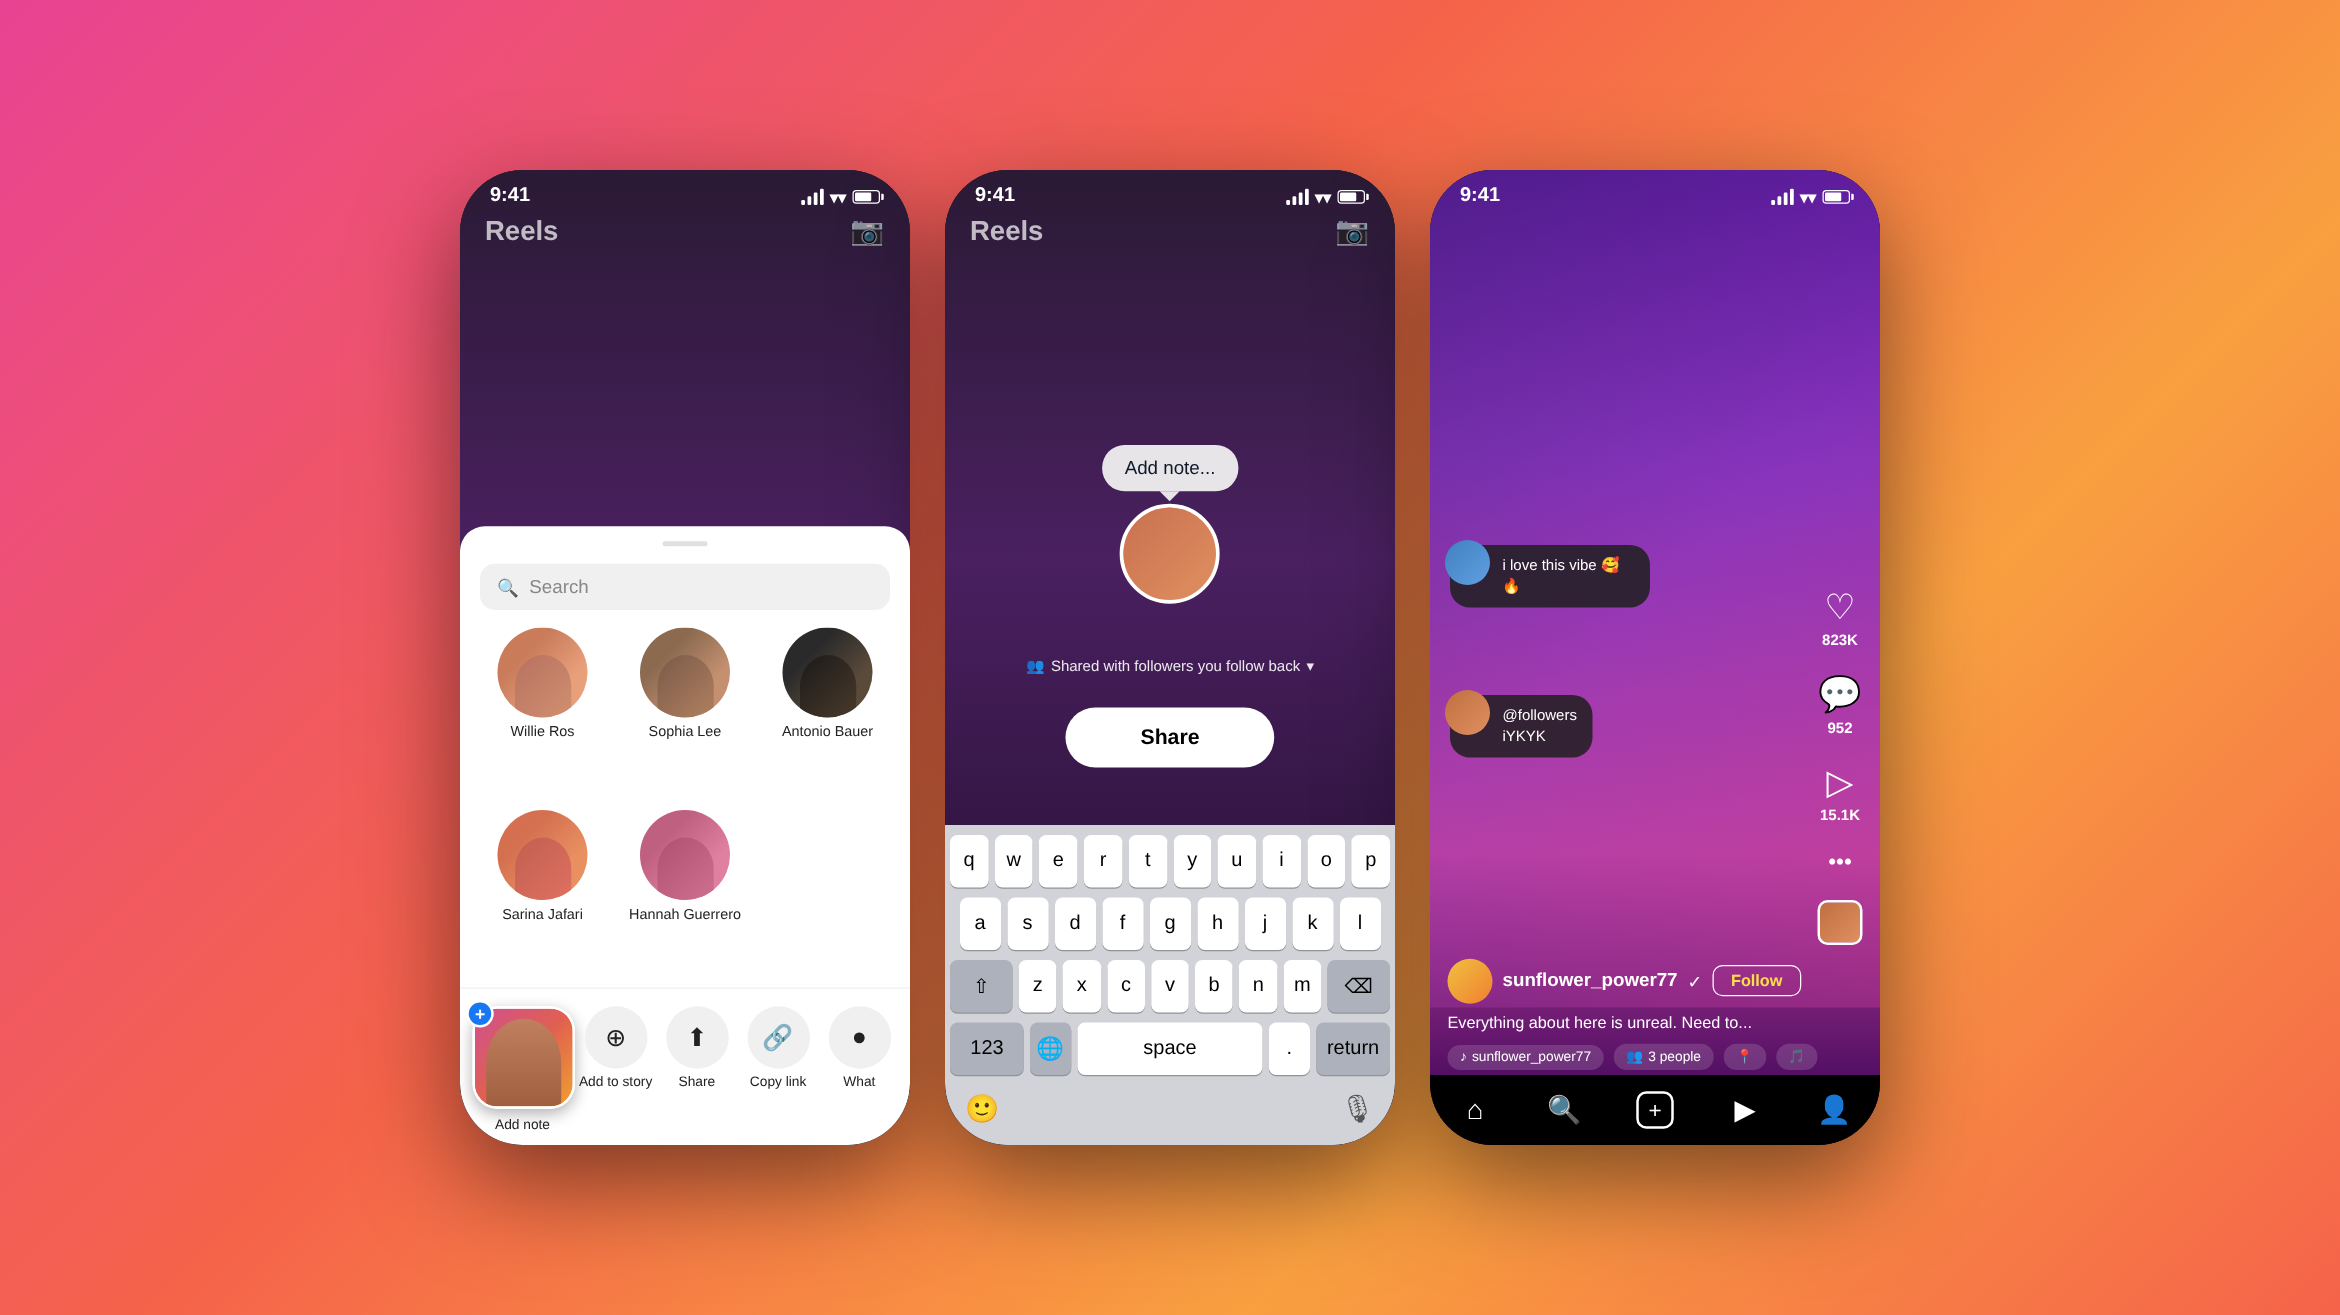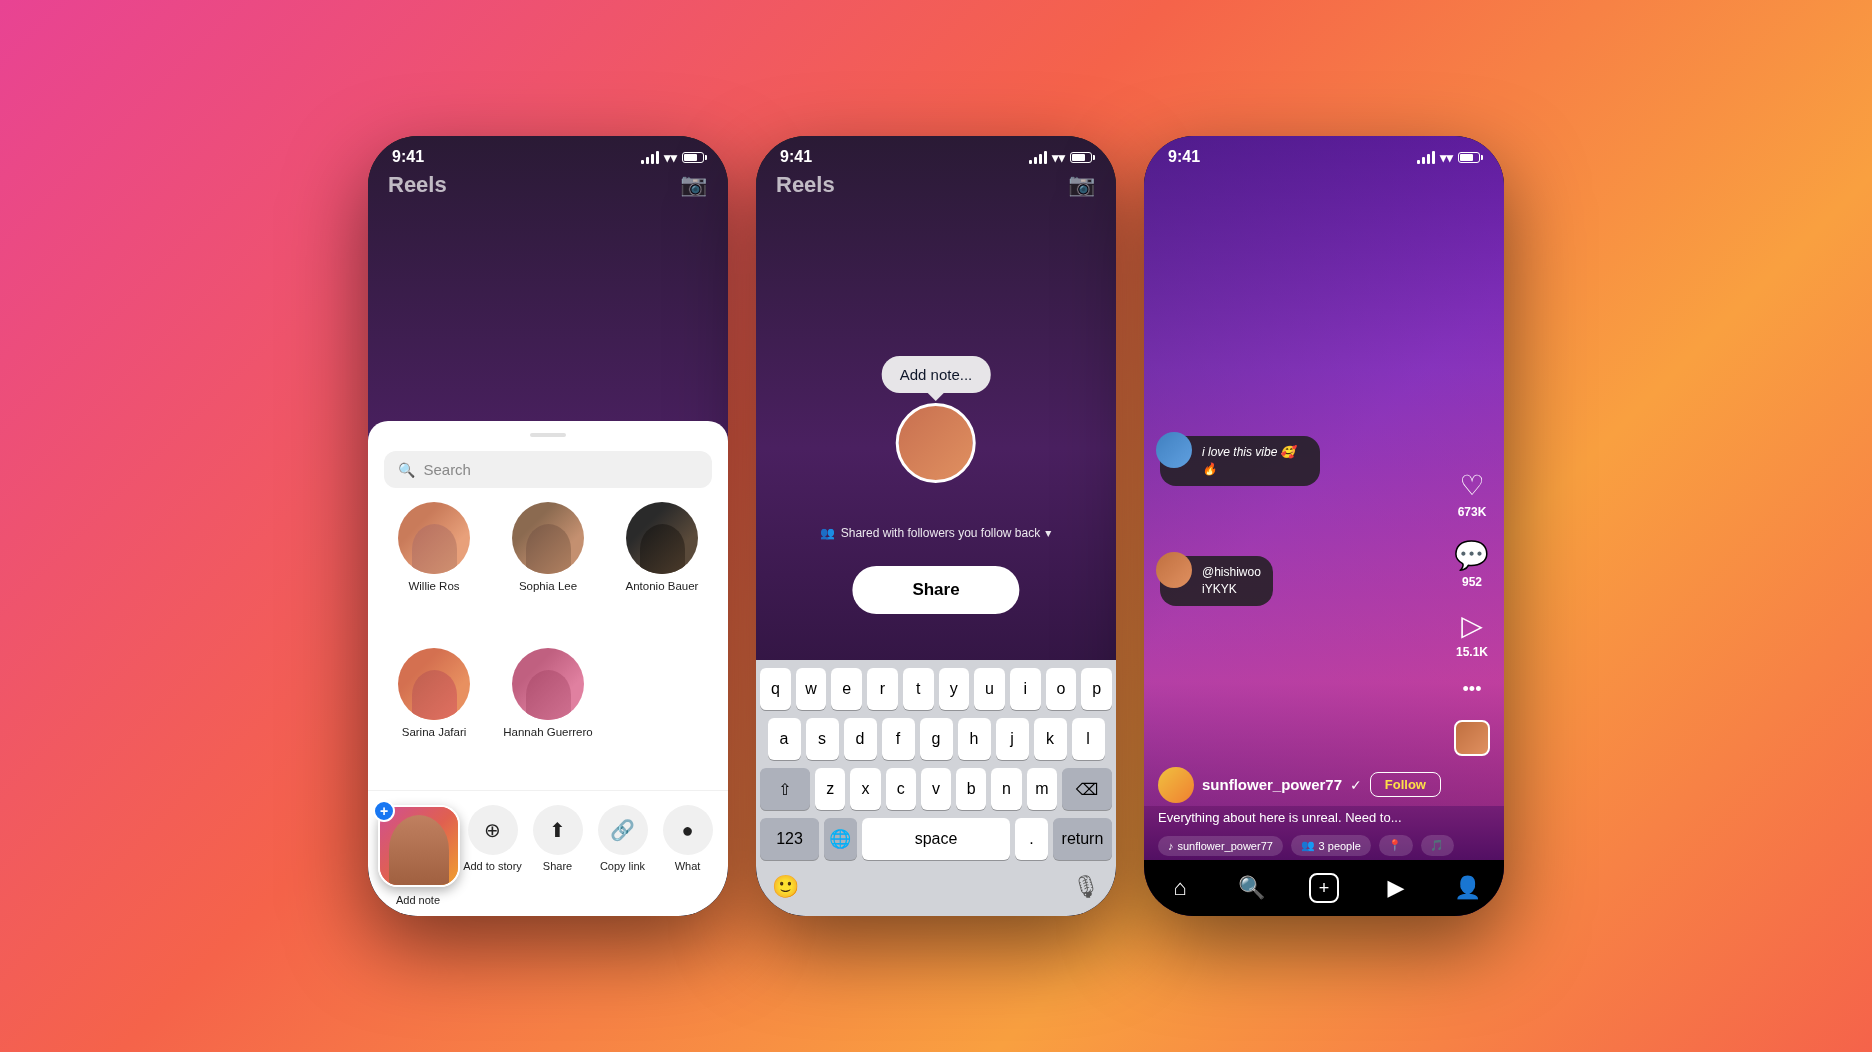--- a/index.html
+++ b/index.html
@@ -823,38 +823,38 @@
               <span></span>
           </div>
           <span class="wifi-icon">▾▾</span>
           <div class="battery">
             <div class="battery-fill"></div>
           </div>
         </div>
       </div>
 
       <div class="comment-bubble bubble1">
-        <div style="display:flex; align-items:flex-start; gap:8px;font-style:italic;">
+        <div style="display:flex; align-items:flex-start; gap:8px;">
           <div class="bubble-avatar av1"></div>
           <span style="padding-left:30px; display:block;">i love this vibe 🥰🔥</span>
         </div>
       </div>
 
       <div class="comment-bubble bubble2">
         <div style="display:flex; align-items:flex-start; gap:8px;">
           <div class="bubble-avatar av2"></div>
-          <span style="padding-left:30px; display:block; white-space:pre-line;">@hishiwoo
+          <span style="padding-left:30px; display:block; white-space:pre-line;">@followers
 iYKYK</span>
         </div>
       </div>
 
       <div class="right-actions">
         <div class="action-btn">
           <div class="action-btn-icon">♡</div>
-          <span class="action-btn-count">673K</span>
+          <span class="action-btn-count">823K</span>
         </div>
         <div class="action-btn">
           <div class="action-btn-icon">💬</div>
           <span class="action-btn-count">952</span>
         </div>
         <div class="action-btn">
           <div class="action-btn-icon">▷</div>
           <span class="action-btn-count">15.1K</span>
         </div>
         <div class="action-btn">

